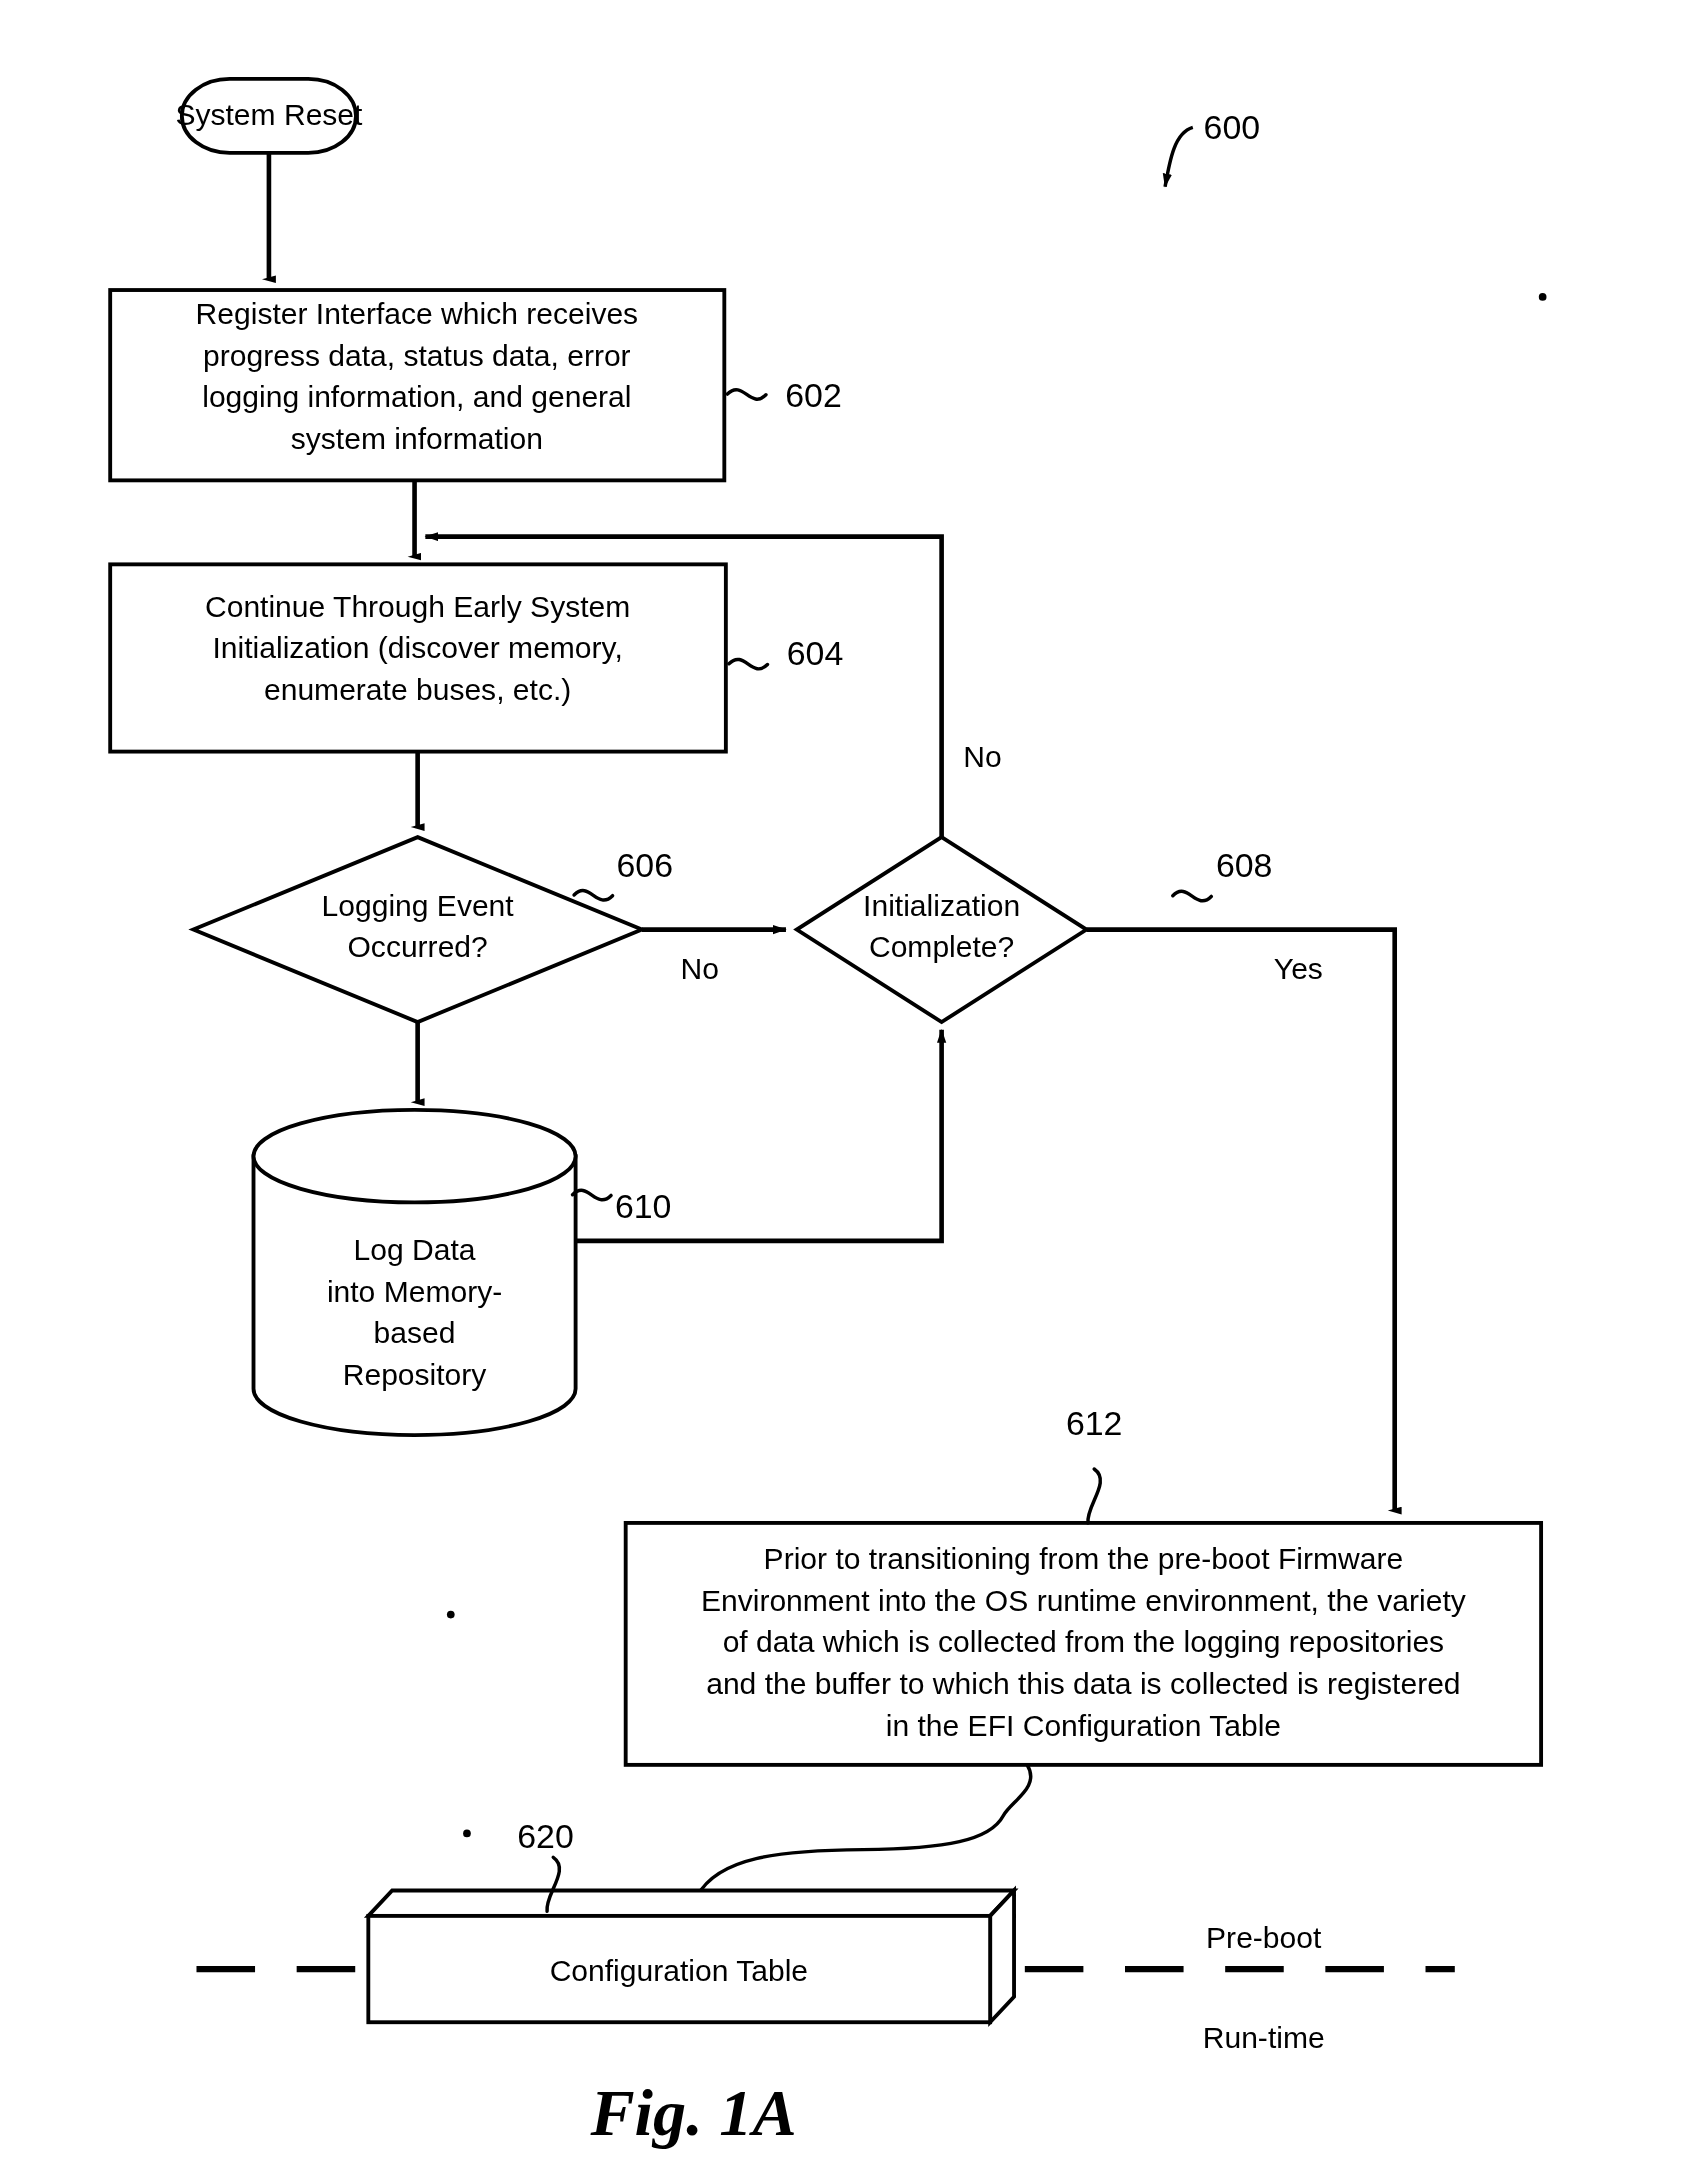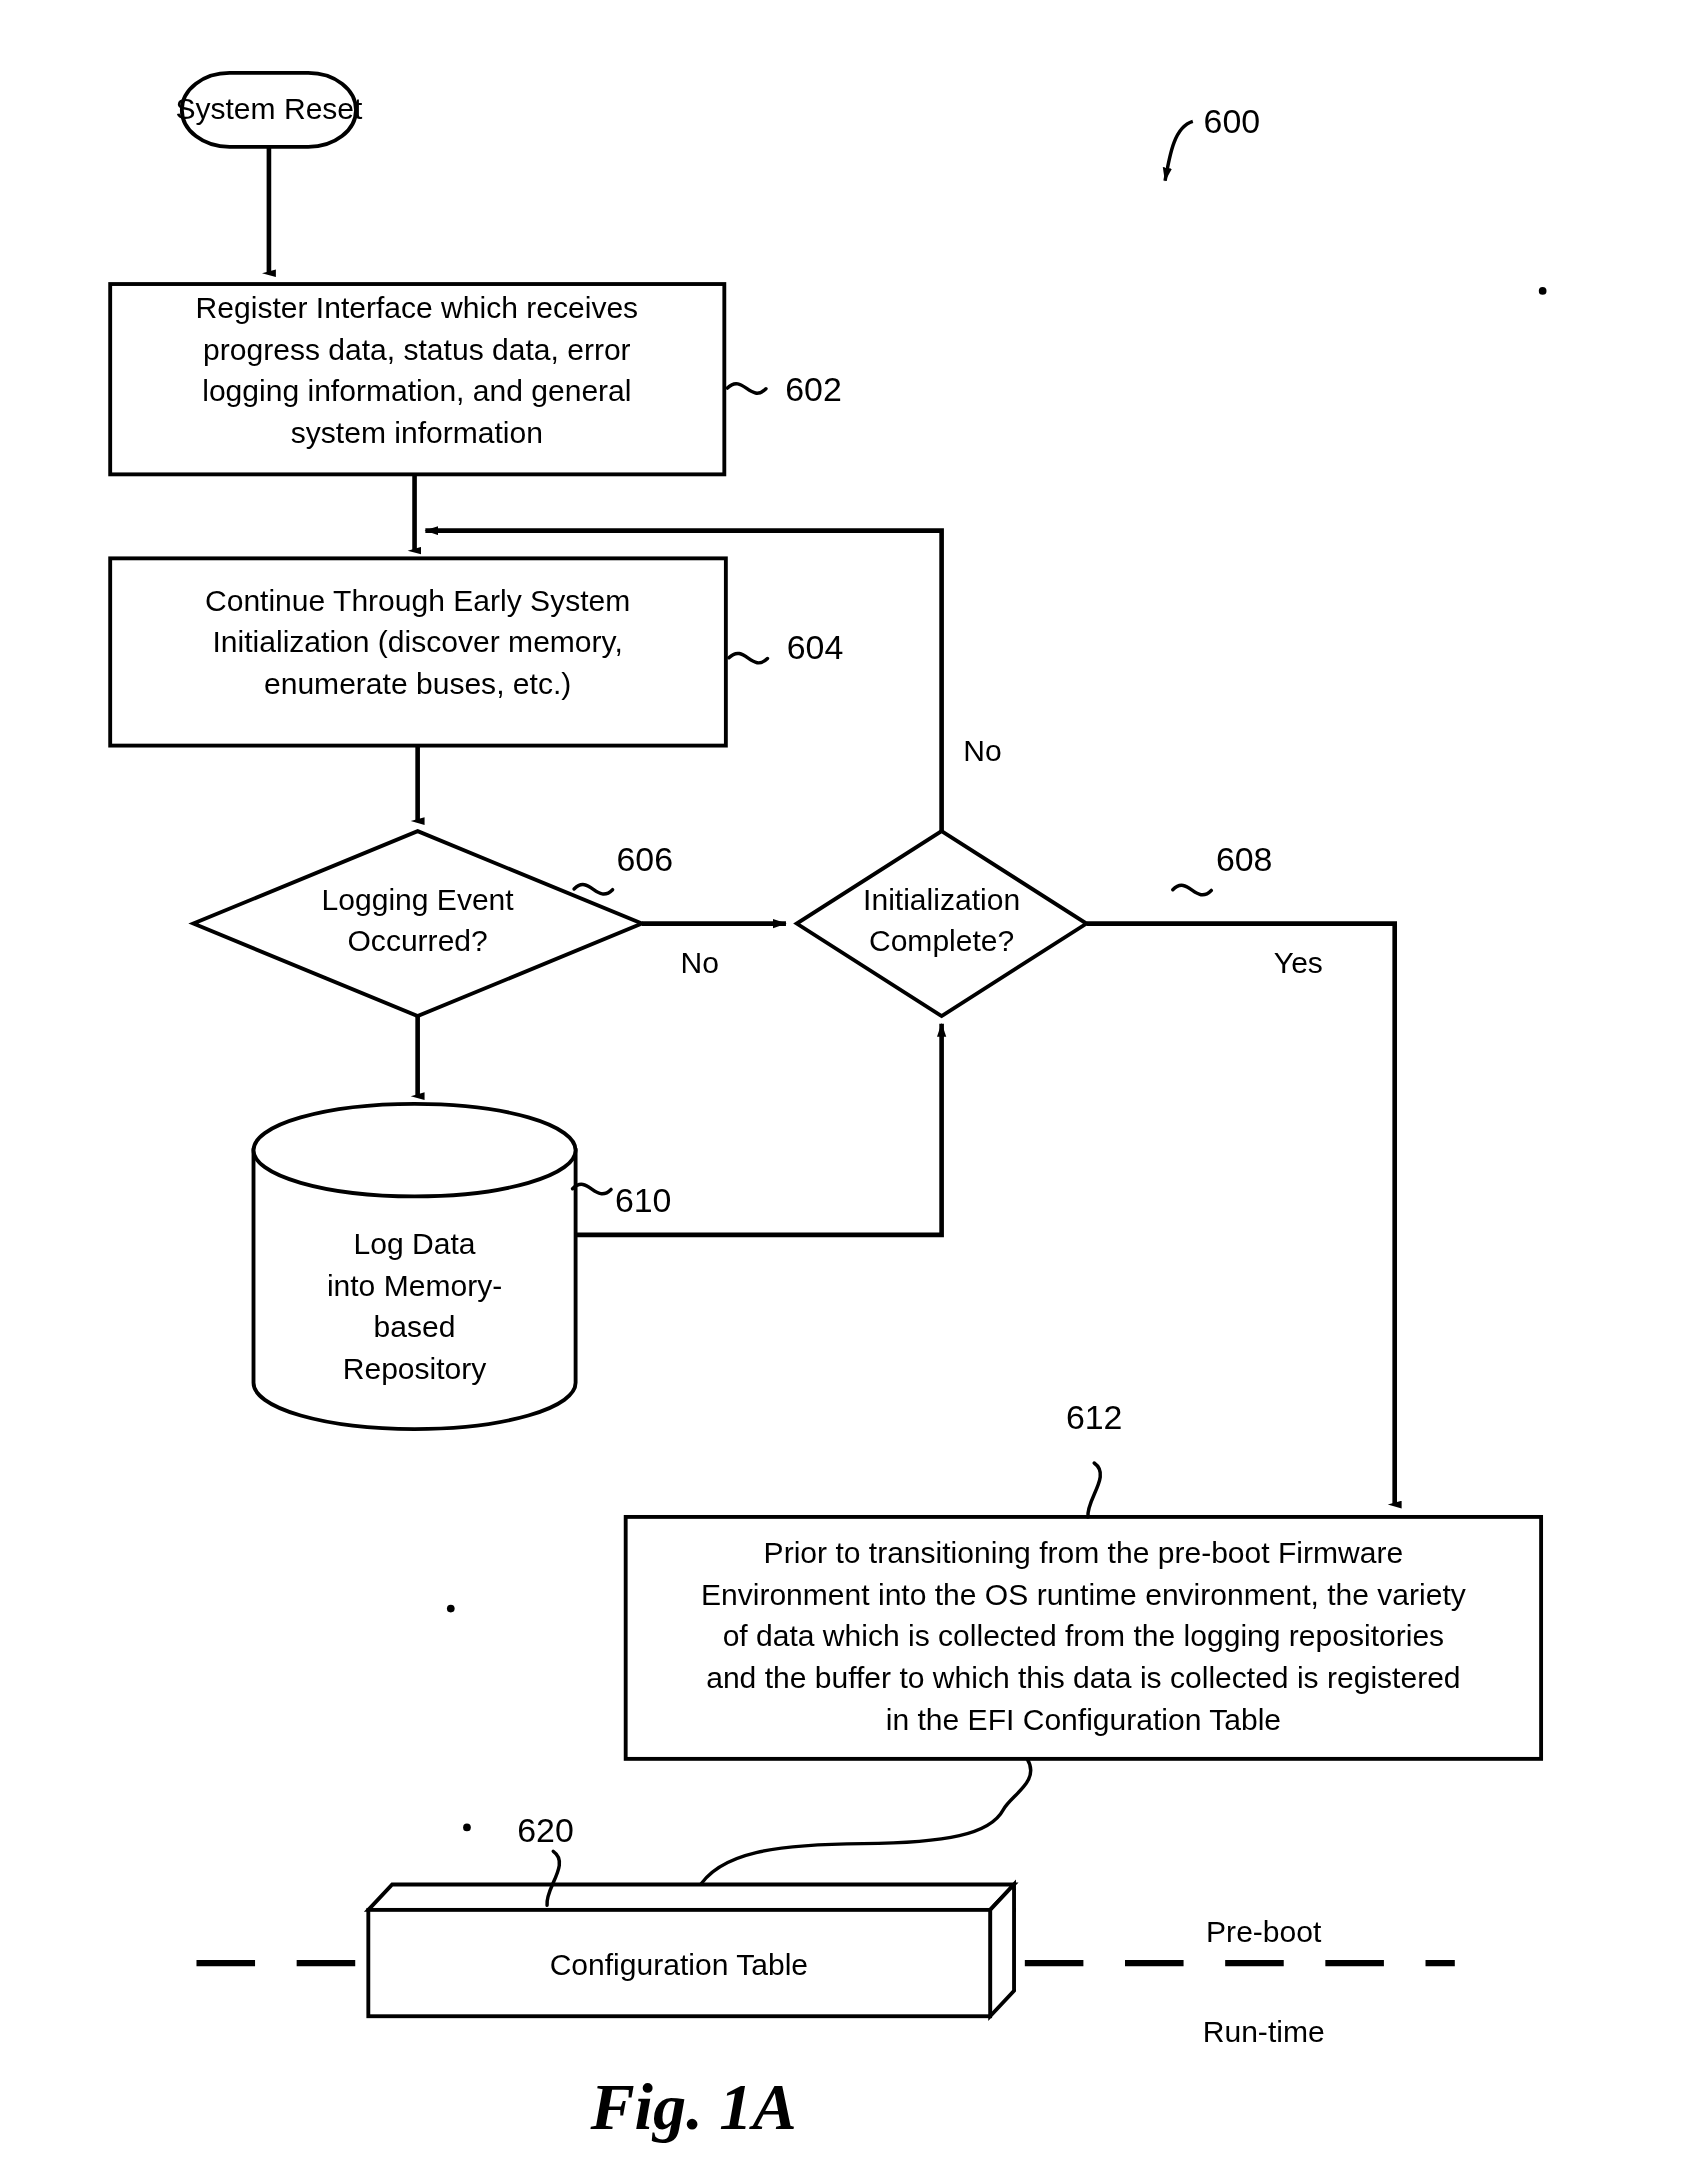--- a/index.html
+++ b/index.html
@@ -10,21 +10,21 @@
   body {
     width: 1706px;
     height: 2183px;
     position: relative;
     overflow: hidden;
     font-family: "Liberation Sans", sans-serif;
   }
   #figure-root {
     position: absolute;
     left: 0;
-    top: 2px;
+    top: 8px;
     width: 1706px;
     height: 1949px;
   }
   svg#flowchart {
     display: block;
     width: 1706px;
     height: 2183px;
   }
   .shape-stroke {
     fill: #ffffff;

